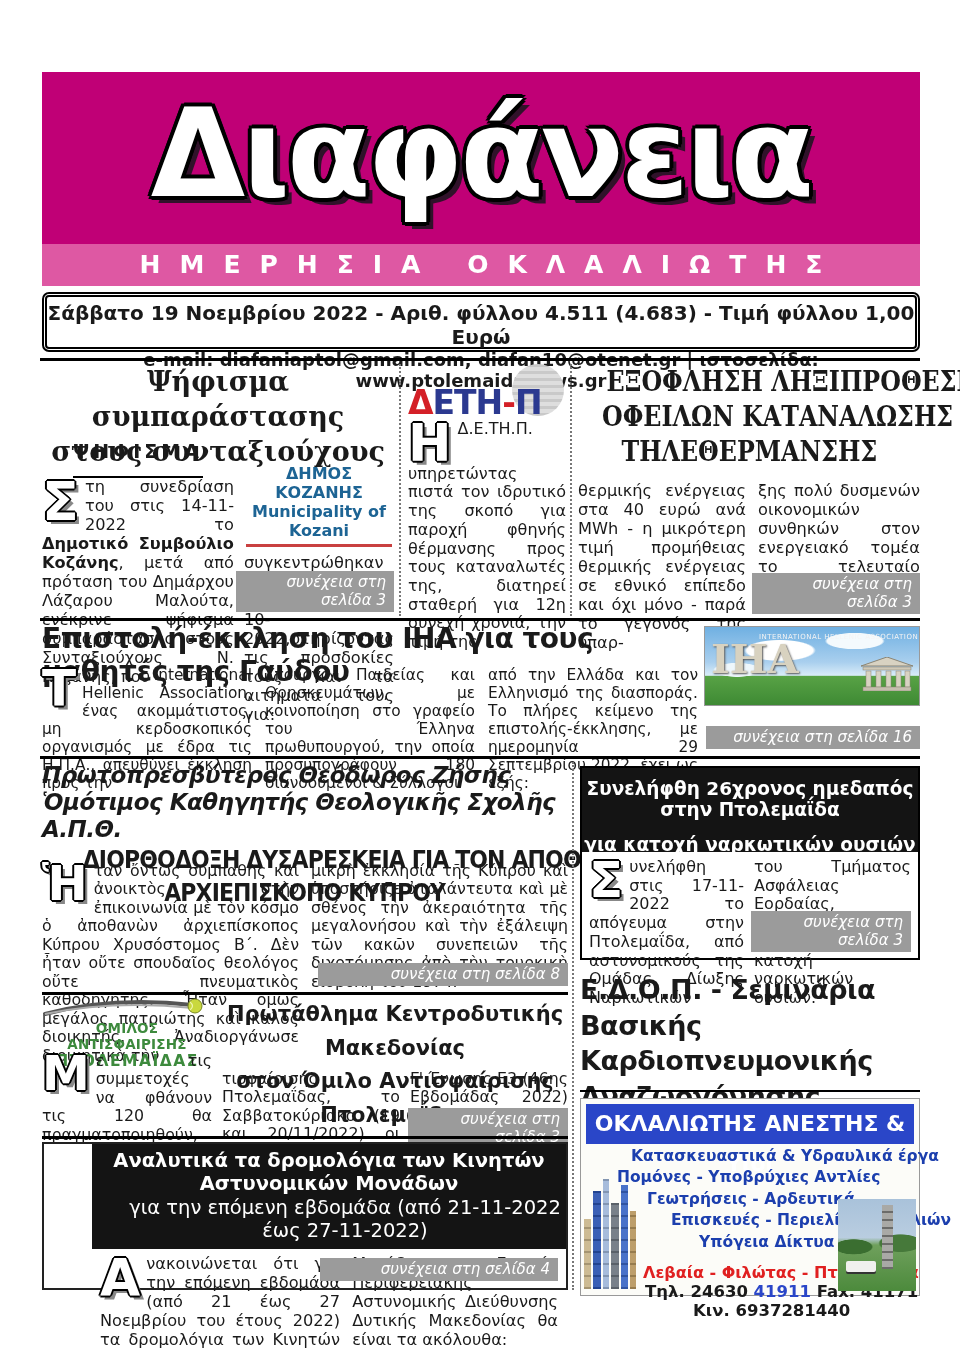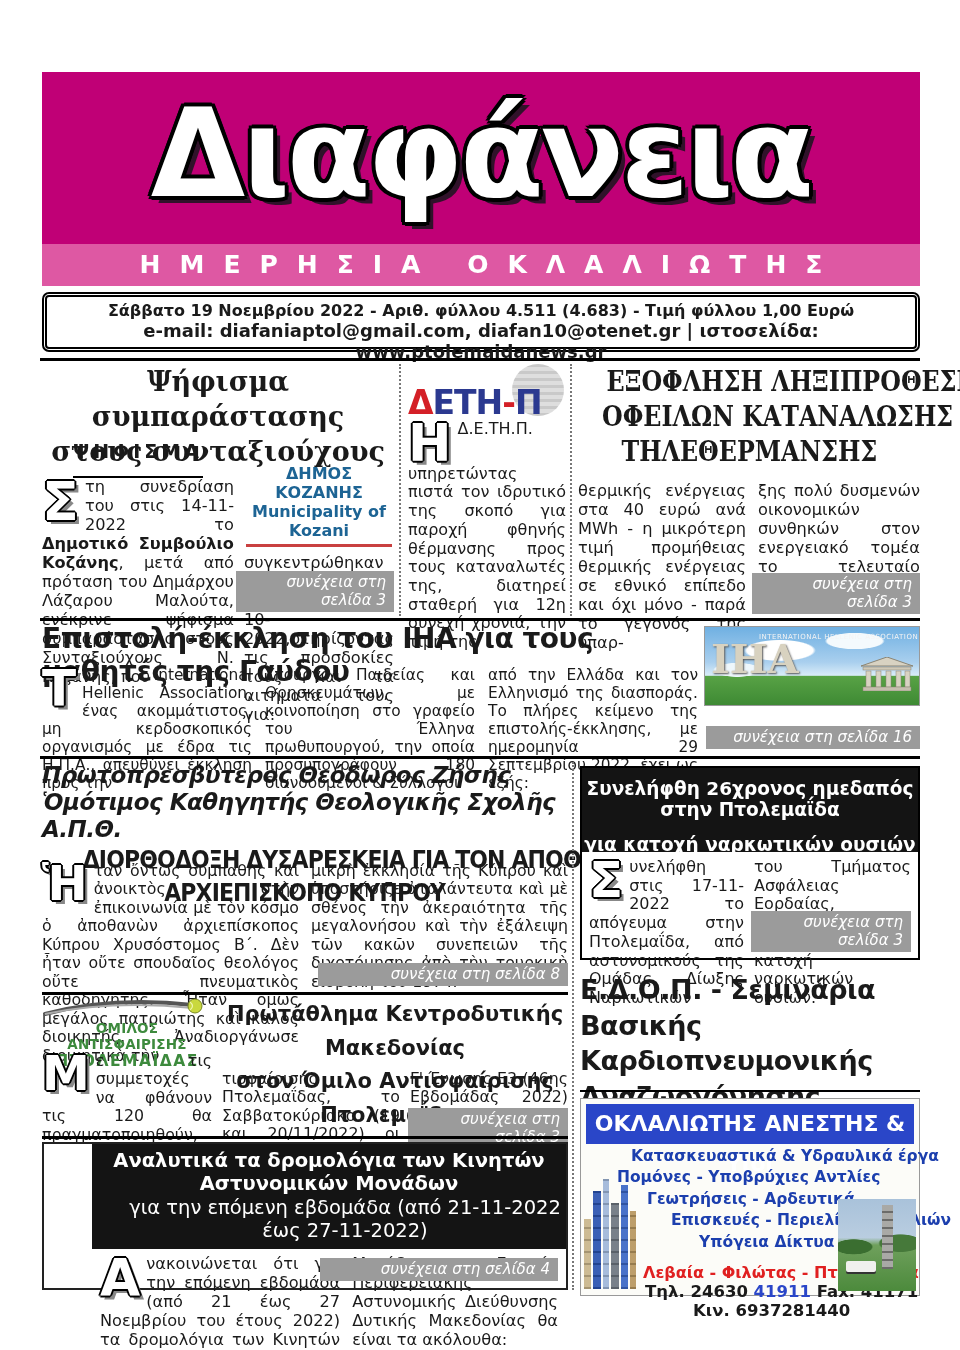--- a/index.html
+++ b/index.html
@@ -10,21 +10,21 @@
   .masthead-title{position:absolute;left:0;top:-4px;width:100%;text-align:center;
     font-family:"DejaVu Sans",sans-serif;font-weight:bold;font-size:122px;line-height:172px;
     letter-spacing:-3px;color:#fff;
     text-shadow:-4px 0 #000,4px 0 #000,0 -4px #000,0 4px #000,-3px -3px #000,3px -3px #000,
                 -3px 3px #000,3px 3px #000,7px 7px 0 #30122a;}
   .subband{position:absolute;left:42px;top:244px;width:878px;height:42px;background:#de58a3;}
   .subband-text{font-weight:bold;font-size:25px;line-height:42px;color:#fff;text-align:center;
     letter-spacing:19px;text-indent:19px;white-space:nowrap;}
   .datebox{position:absolute;left:42px;top:292px;width:878px;height:60px;box-sizing:border-box;
     border:5px double #000;border-radius:7px;background:#fff;}
-  .dateline{margin-top:4px;text-align:center;font-weight:bold;font-size:16px;}
+  .dateline{margin-top:4px;text-align:center;font-weight:bold;font-size:20px;}
   .contactline{text-align:center;font-weight:bold;font-size:18px;}
   
   .hrule{position:absolute;background:#000;}
   .vdot{position:absolute;width:0;border-left:2px dotted #777;}
   
   .body-text{font-size:16.2px;line-height:1.17;text-align:justify;}
   .small-text{font-size:15.4px;line-height:1.17;text-align:justify;}
   .dropcap{float:left;font-weight:bold;color:#fff;margin:2px 6px 0 0;line-height:.82;
     text-shadow:-2px 0 #000,2px 0 #000,0 -2px #000,0 2px #000,-1px -1px #000,1px 1px #000,
                 -1px 1px #000,1px -1px #000,4px 4px 0 #888;}

